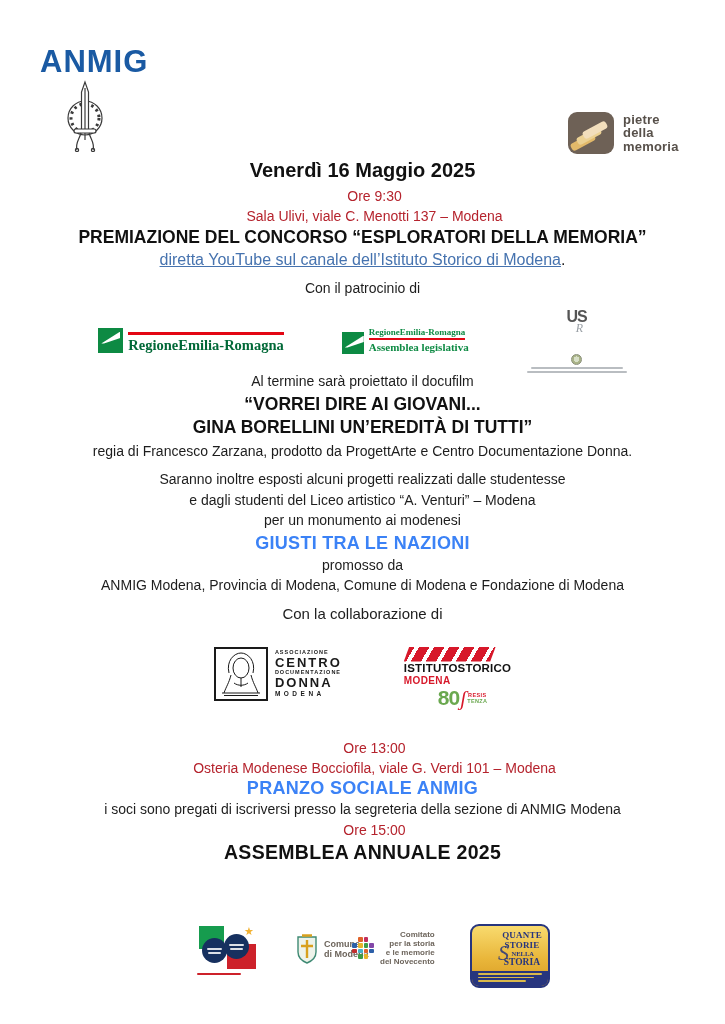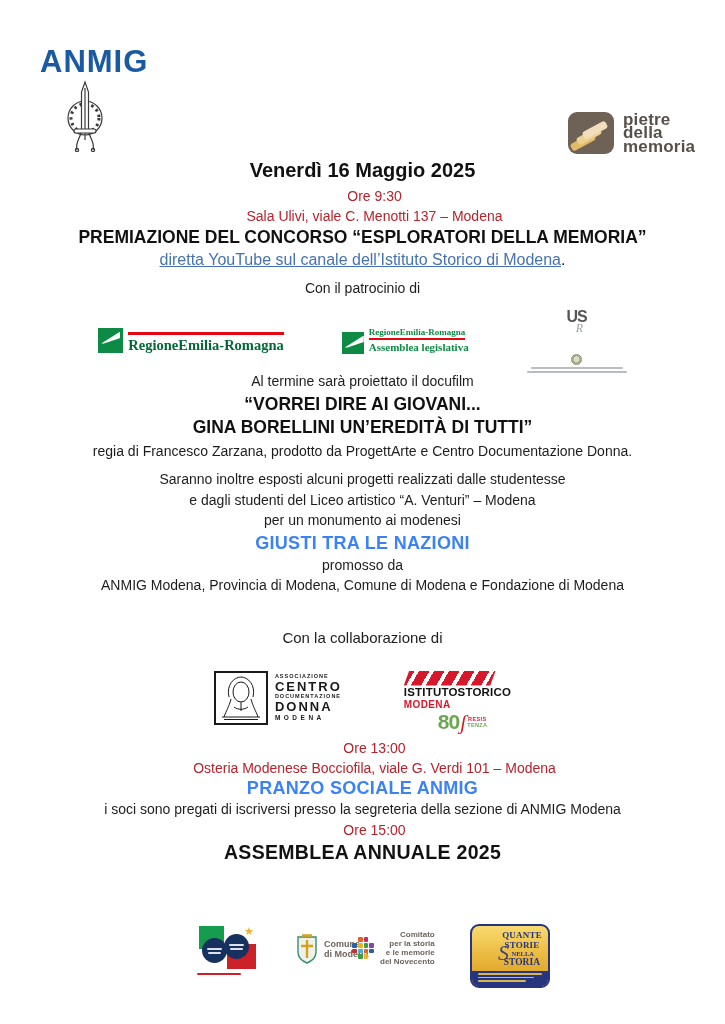--- a/index.html
+++ b/index.html
@@ -8,21 +8,21 @@
 
   
   .anmig-word{position:absolute;left:40px;top:44px;font-size:31px;font-weight:bold;color:#1a5aa3;letter-spacing:1px;}
   .anmig-emblem{position:absolute;left:58px;top:80px;}
   .pietre{position:absolute;left:568px;top:112px;display:flex;align-items:center;gap:9px;}
   .pietre-box{width:46px;height:42px;background:#6e6156;border-radius:9px;position:relative;overflow:hidden;}
   .stone{position:absolute;height:8px;border-radius:3px;transform:rotate(-28deg);}
   .s1{width:26px;left:2px;top:26px;background:#e2b96a;}
   .s2{width:26px;left:8px;top:20px;background:#ecd193;}
   .s3{width:26px;left:14px;top:14px;background:#f2debc;}
-  .pietre-text{font-weight:bold;color:#57504a;font-size:17px;line-height:13.5px;letter-spacing:.2px;}
+  .pietre-text{font-weight:bold;color:#57504a;font-size:13px;line-height:13.5px;letter-spacing:.2px;}
 
   
   .cblock{position:absolute;left:0;right:0;text-align:center;}
   .t-date{font-size:20px;font-weight:bold;line-height:24px;color:#111;}
   .t-red{font-size:14px;line-height:20px;color:#b5232d;margin-left:24px;}
   .t-title{font-size:17.5px;font-weight:bold;line-height:23px;color:#111;}
   .t-body{font-size:14px;line-height:20.5px;color:#1d1d1d;}
   .t-link{font-size:16px;line-height:22px;}
   .t-link a{color:#4673af;text-decoration:underline;}
   .t-suffix{color:#1d1d1d;}
@@ -173,21 +173,21 @@
 
 <div class="cblock" style="top:469px;">
   <div class="t-body">Saranno inoltre esposti alcuni progetti realizzati dalle studentesse</div>
   <div class="t-body">e dagli studenti del Liceo artistico “A. Venturi” – Modena</div>
   <div class="t-body">per un monumento ai modenesi</div>
   <div class="t-big" style="margin-top:1px;">GIUSTI TRA LE NAZIONI</div>
   <div class="t-body" style="margin-top:1px;">promosso da</div>
   <div class="t-body">ANMIG Modena, Provincia di Modena, Comune di Modena e Fondazione di Modena</div>
 </div>
 
-<div class="cblock" style="top:628px;">
+<div class="cblock" style="top:604px;">
   <div class="t-body" style="font-size:15px;">Con la collaborazione di</div>
   <div class="logo-row" style="margin-top:22px;gap:62px;align-items:flex-start;">
     <div class="cdd">
       <div class="cdd-frame">
         <svg width="50" height="50" viewBox="0 0 50 50" fill="none" stroke="#1a1a1a" stroke-width="1">
           <ellipse cx="25" cy="19" rx="8" ry="10"></ellipse>
           <path d="M13 24 C10 12 18 4 25 4 C32 4 40 12 37 24"></path>
           <path d="M15 26 C13 34 10 38 8 44"></path>
           <path d="M35 26 C37 34 40 38 42 44"></path>
           <path d="M25 29 L25 38"></path>

